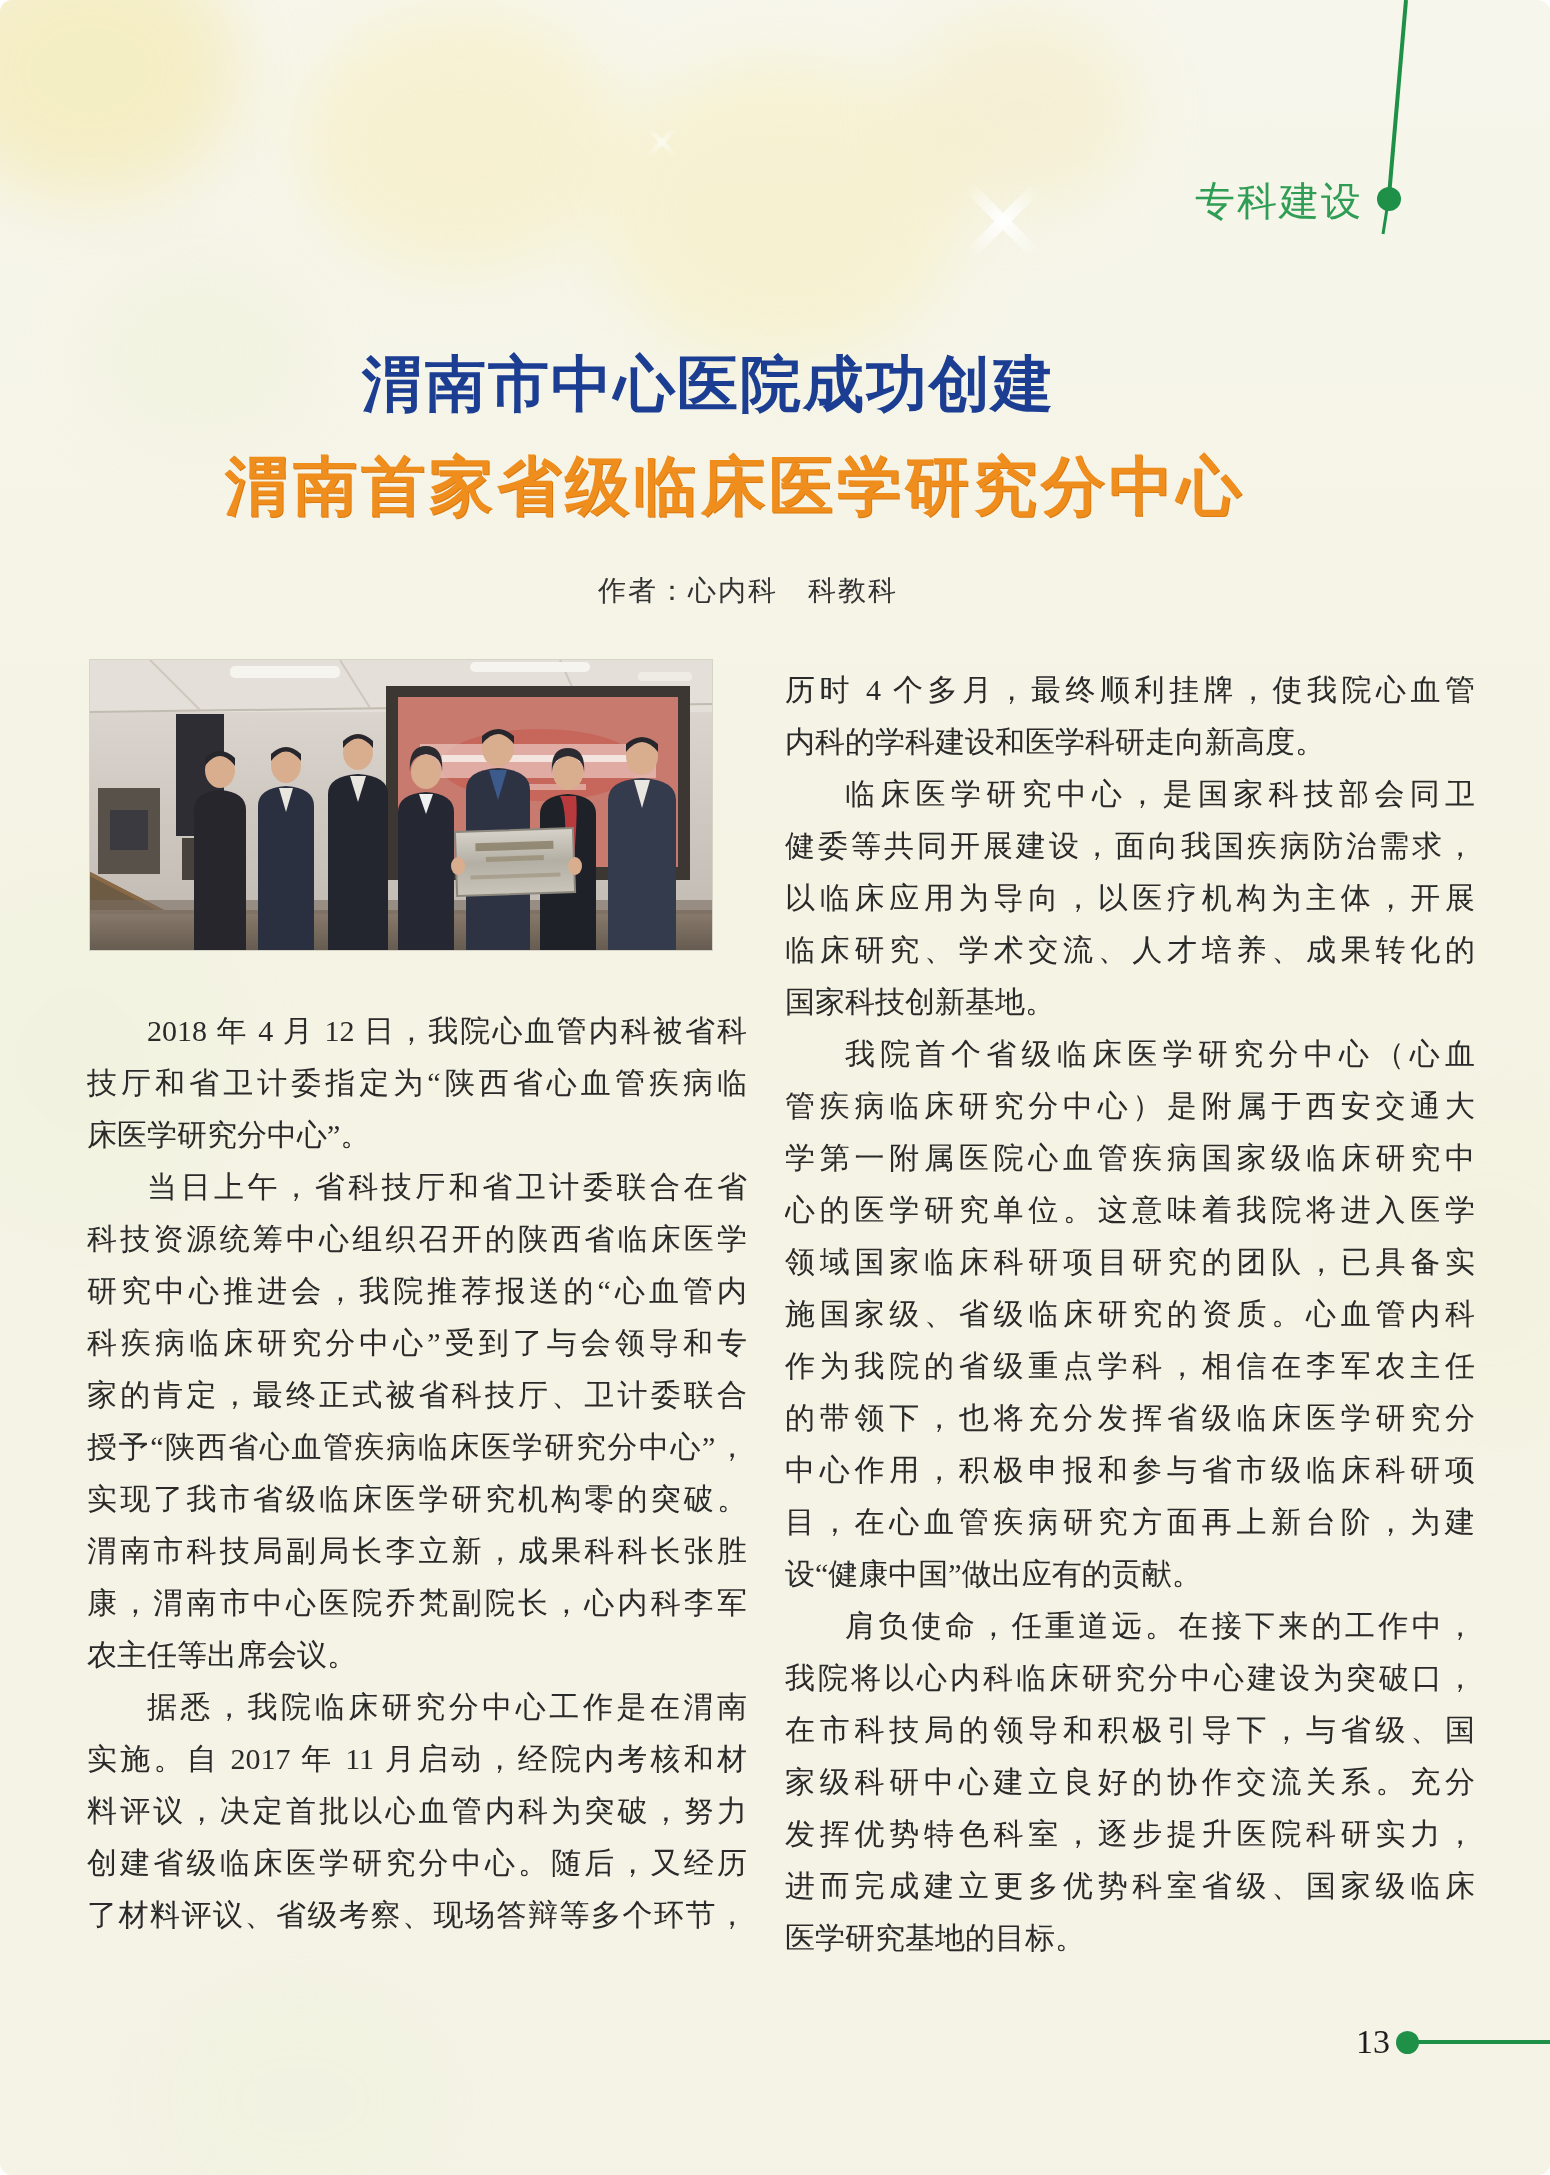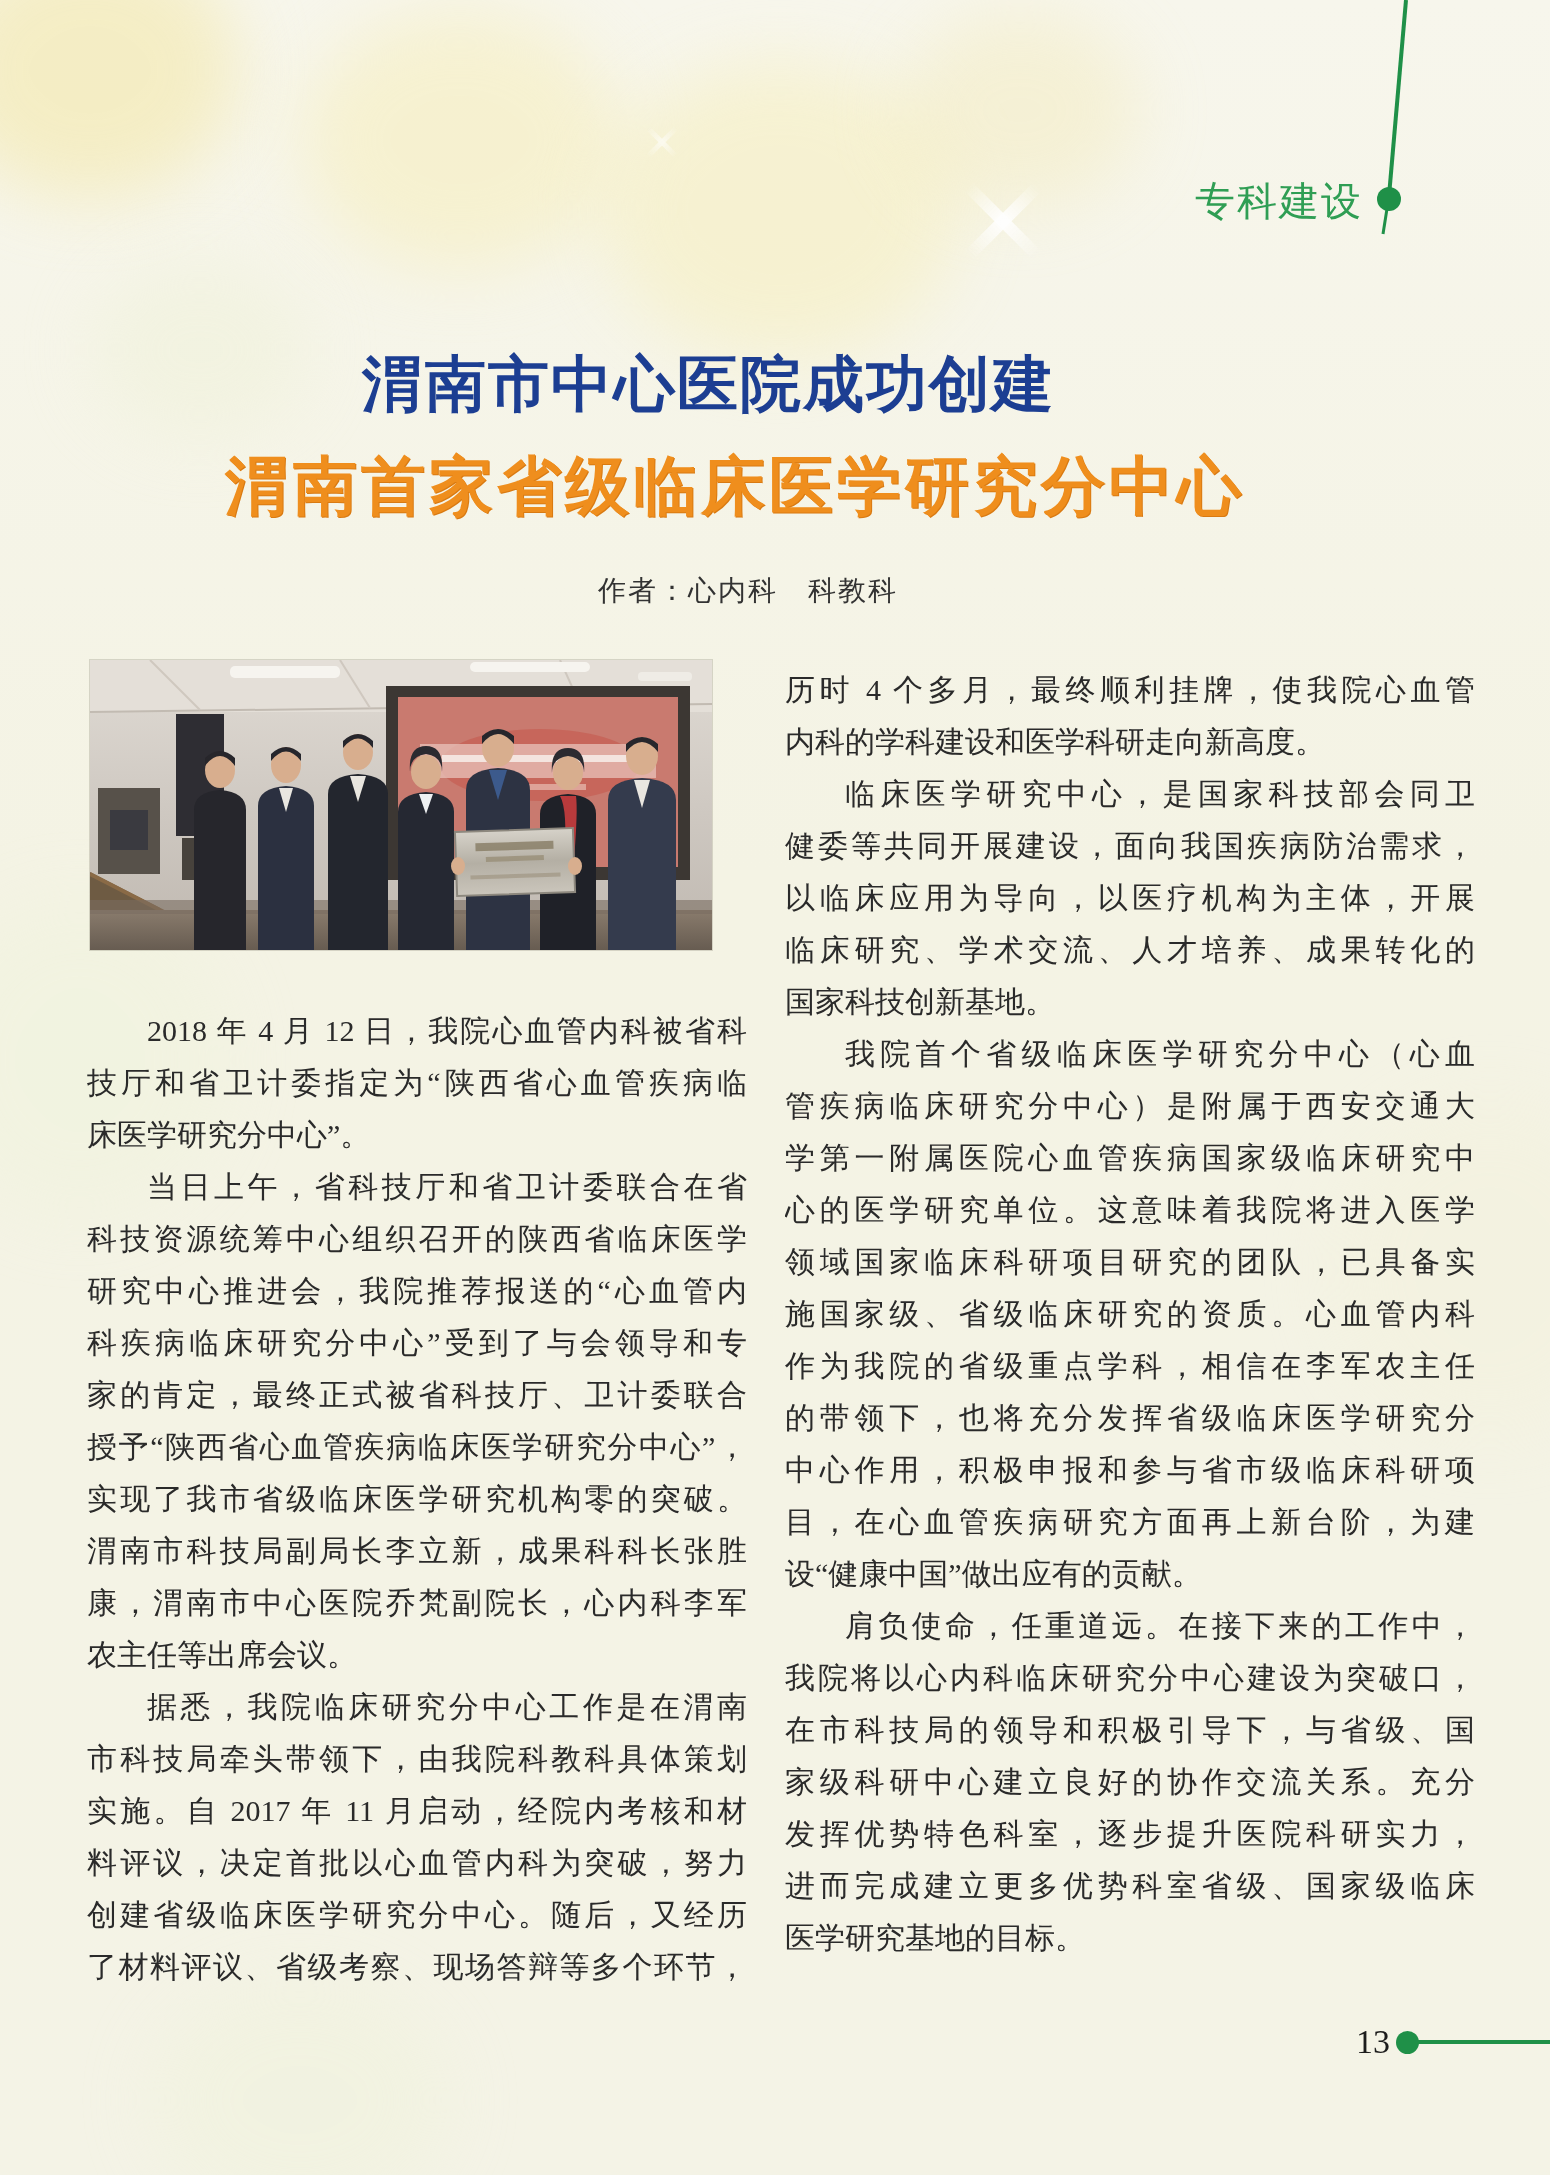--- a/index.html
+++ b/index.html
@@ -2,20 +2,21 @@
 <html><head>
 <meta charset="utf-8">
 <style>
   html,body{margin:0;padding:0;}
   .page{
     position:relative;
     width:1550px;height:2175px;
     overflow:hidden;
     background:linear-gradient(180deg,#f7f6ec 0%,#f4f3e4 40%,#f4f3e6 100%);
     font-family:"Liberation Serif","DejaVu Serif",serif;
+    border-radius:12px;
   }
   
   .blob{position:absolute;border-radius:50%;filter:blur(34px);pointer-events:none;}
   .b1{left:-60px;top:-60px;width:300px;height:260px;background:#f3e7a6;opacity:.55;}
   .b2{left:300px;top:10px;width:320px;height:260px;background:#f6edb7;opacity:.5;}
   .b3{left:600px;top:60px;width:360px;height:300px;background:#f6edb4;opacity:.45;}
   .b4{left:900px;top:10px;width:240px;height:200px;background:#f2e7ad;opacity:.35;}
   .b5{left:90px;top:260px;width:220px;height:180px;background:#edf0d5;opacity:.4;}
   .b6{left:-70px;top:900px;width:300px;height:320px;background:#eef3da;opacity:.35;}
   .b7{left:1330px;top:1100px;width:320px;height:340px;background:#f3f0d8;opacity:.3;}
@@ -210,21 +211,20 @@
       <div class="tline">科技资源统筹中心组织召开的陕西省临床医学</div>
       <div class="tline">研究中心推进会，我院推荐报送的“心血管内</div>
       <div class="tline">科疾病临床研究分中心”受到了与会领导和专</div>
       <div class="tline">家的肯定，最终正式被省科技厅、卫计委联合</div>
       <div class="tline">授予“陕西省心血管疾病临床医学研究分中心”，</div>
       <div class="tline">实现了我市省级临床医学研究机构零的突破。</div>
       <div class="tline">渭南市科技局副局长李立新，成果科科长张胜</div>
       <div class="tline">康，渭南市中心医院乔梵副院长，心内科李军</div>
       <div class="tline end">农主任等出席会议。</div>
       <div class="tline ind">据悉，我院临床研究分中心工作是在渭南</div>
-      <div class="tline">市科技局牵头带领下，由我院科教科具体策划</div>
       <div class="tline">实施。自 2017 年 11 月启动，经院内考核和材</div>
       <div class="tline">料评议，决定首批以心血管内科为突破，努力</div>
       <div class="tline">创建省级临床医学研究分中心。随后，又经历</div>
       <div class="tline">了材料评议、省级考察、现场答辩等多个环节，</div>
     </div>
   <div class="col col-right">
       <div class="tline">历时 4 个多月，最终顺利挂牌，使我院心血管</div>
       <div class="tline end">内科的学科建设和医学科研走向新高度。</div>
       <div class="tline ind">临床医学研究中心，是国家科技部会同卫</div>
       <div class="tline">健委等共同开展建设，面向我国疾病防治需求，</div>

